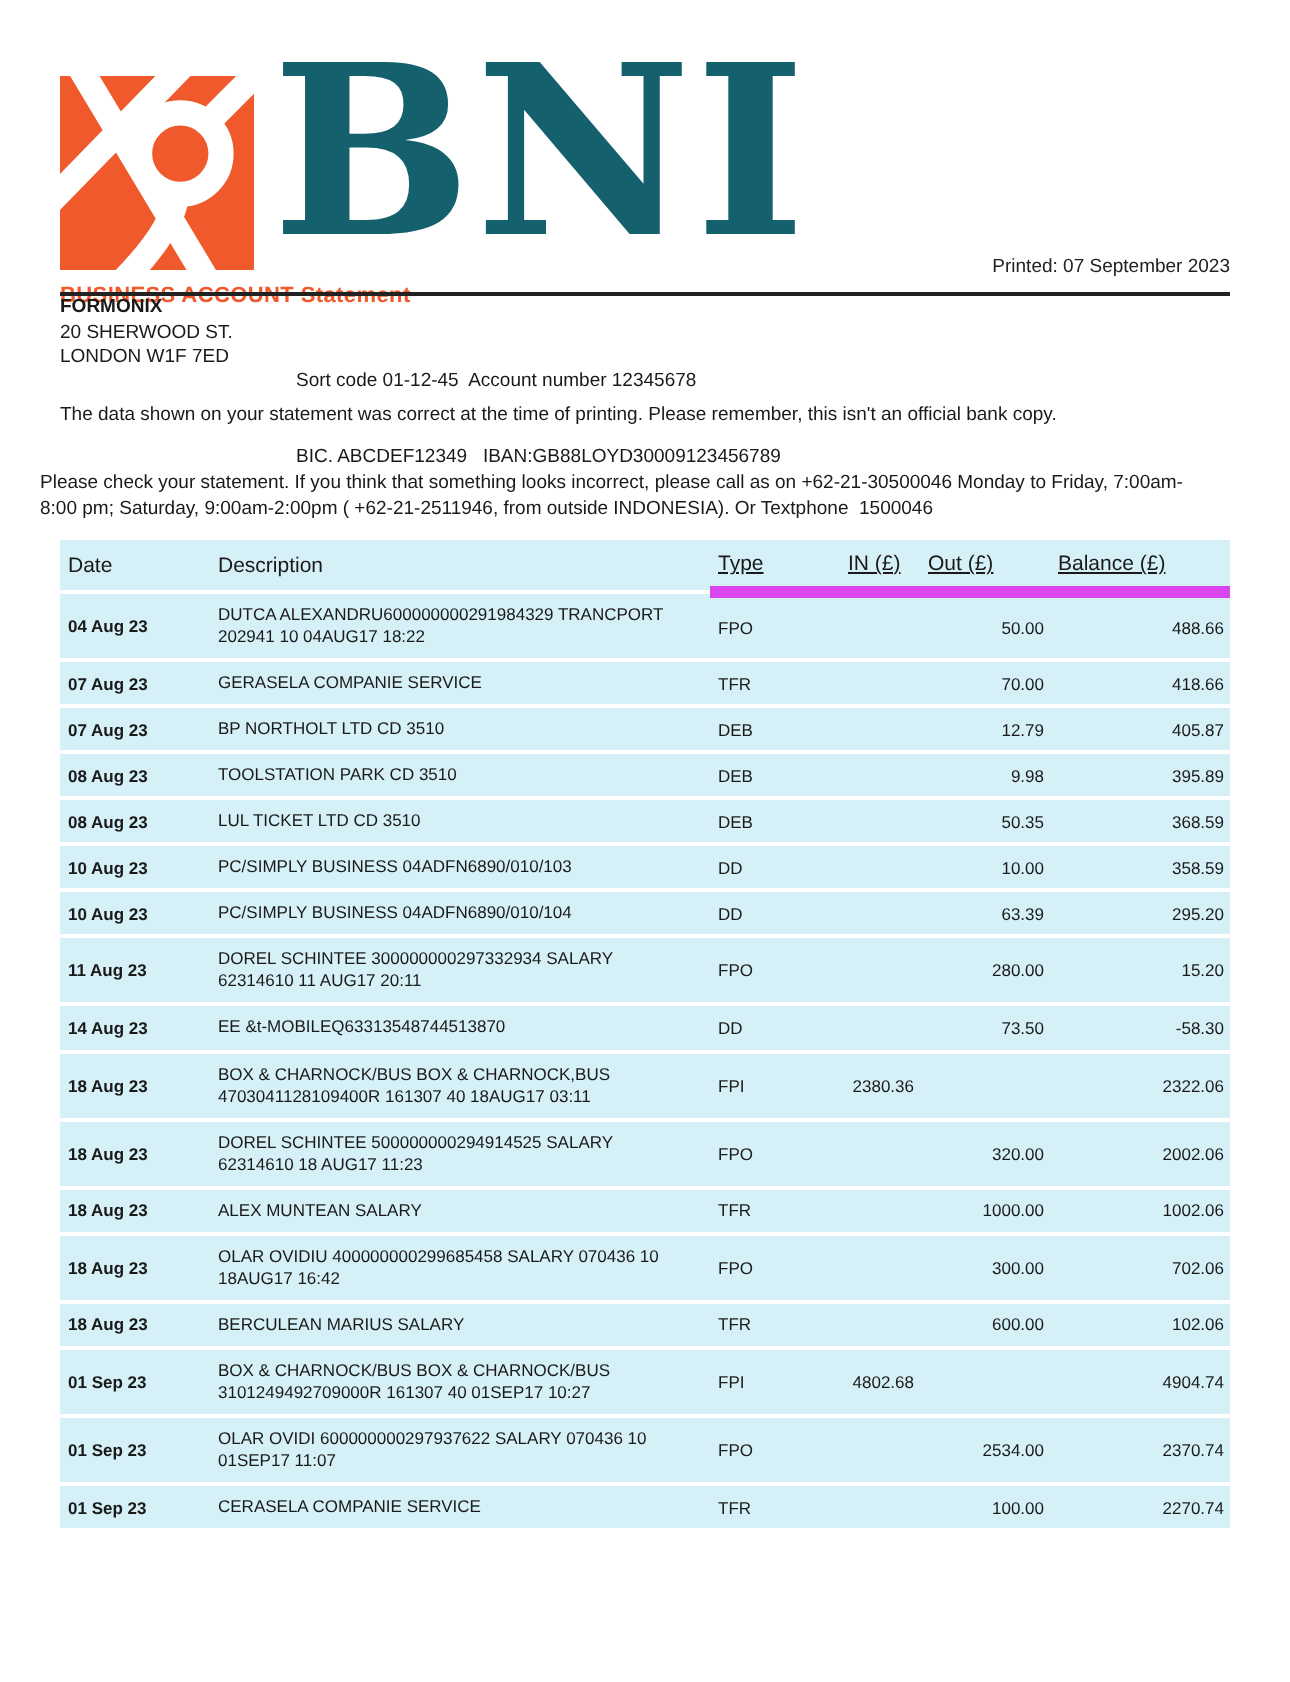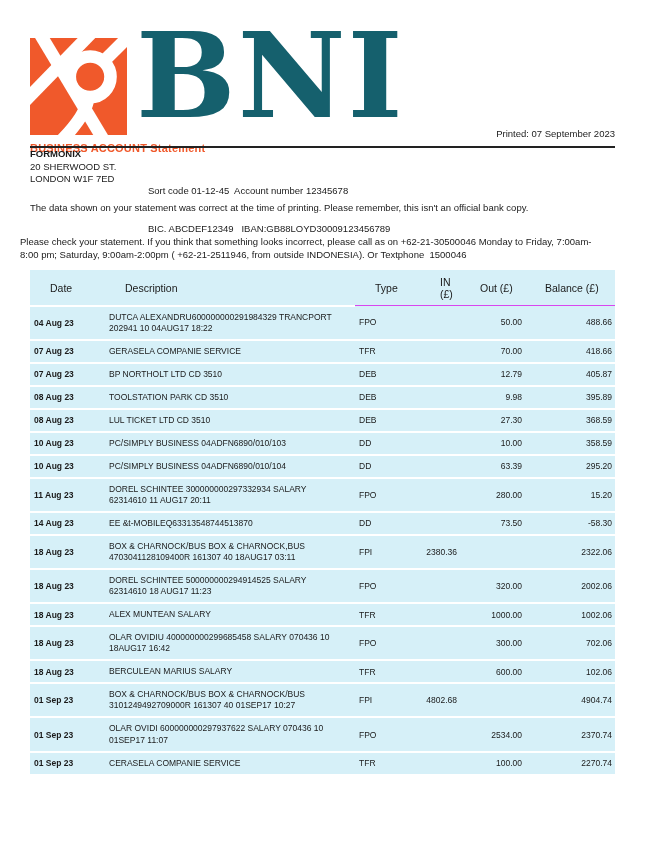--- a/index.html
+++ b/index.html
@@ -30,24 +30,24 @@
   .notice1 { position:absolute; left:30px; top:202px; width:585px; font-size:9.5px; white-space:pre-wrap; }
   .notice2 { position:absolute; left:20px; top:236px; width:588px; font-size:9.5px; line-height:1.35; white-space:pre-wrap; }
 
   
   .tbl-wrap { position:absolute; left:30px; top:270px; width:585px; }
   table { border-collapse:collapse; width:585px; table-layout:fixed; }
   col.c-date{width:75px;} col.c-desc{width:250px;} col.c-type{width:65px;}
   col.c-in{width:40px;} col.c-out{width:65px;} col.c-bal{width:90px;}
   th {
     background:#d6f0f8; font-size:10.5px; font-weight:normal; text-align:left;
-    padding:6px 3px 5px 20px; border-bottom:2px solid #fff;margin-top:32px;
+    padding:6px 3px 5px 4px; border-bottom:2px solid #fff;margin-top:32px;
   }
   th.num { text-align:left; }
-  th.dark { border-bottom:1px solid #d946ef; }
+  th.dark { border-bottom:6px solid #d946ef;text-decoration:underline; }
   td {
     background:#d6f0f8; font-size:8.5px; vertical-align:middle;
     padding:5px 3px 5px 4px; border-bottom:2px solid #fff;
     overflow:hidden;
   }
   td.col-date { font-weight:bold; }
   td.col-desc { line-height:1.3; padding-right:12px; }
   td.num { text-align:right; }
 </style>
 </head>
@@ -136,21 +136,21 @@
             <td class="col-type">DEB</td>
             <td class="num"></td>
             <td class="num">9.98</td>
             <td class="num">395.89</td>
           </tr>
           <tr>
             <td class="col-date">08 Aug 23</td>
             <td class="col-desc">LUL TICKET LTD CD 3510</td>
             <td class="col-type">DEB</td>
             <td class="num"></td>
-            <td class="num">27.30</td>
+            <td class="num">50.35</td>
             <td class="num">368.59</td>
           </tr>
           <tr>
             <td class="col-date">10 Aug 23</td>
             <td class="col-desc">PC/SIMPLY BUSINESS 04ADFN6890/010/103</td>
             <td class="col-type">DD</td>
             <td class="num"></td>
             <td class="num">10.00</td>
             <td class="num">358.59</td>
           </tr>

